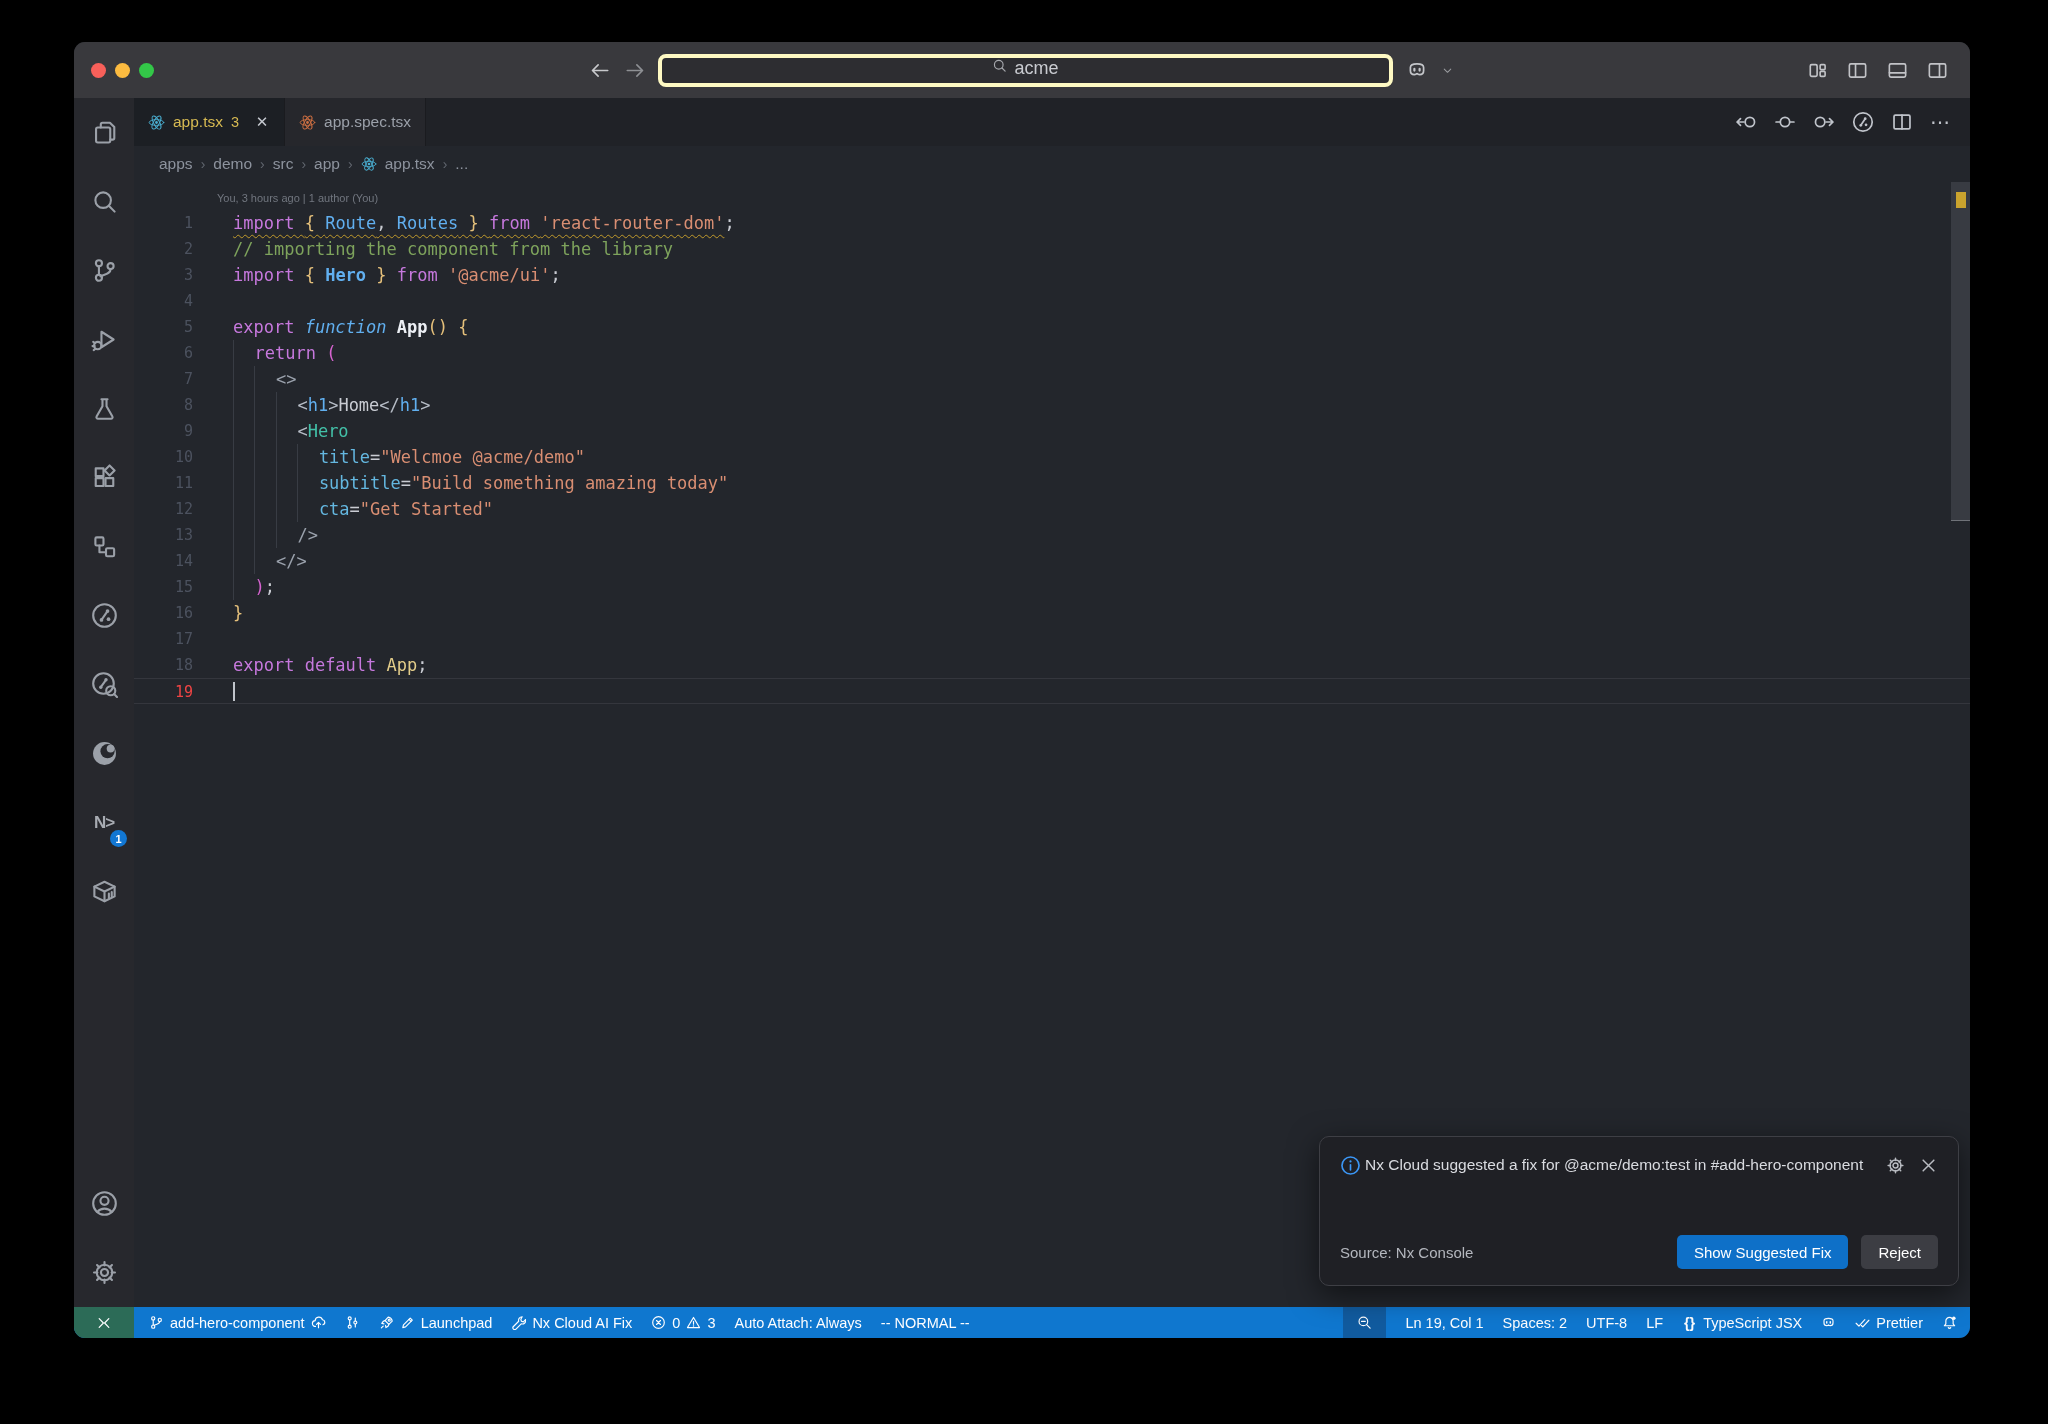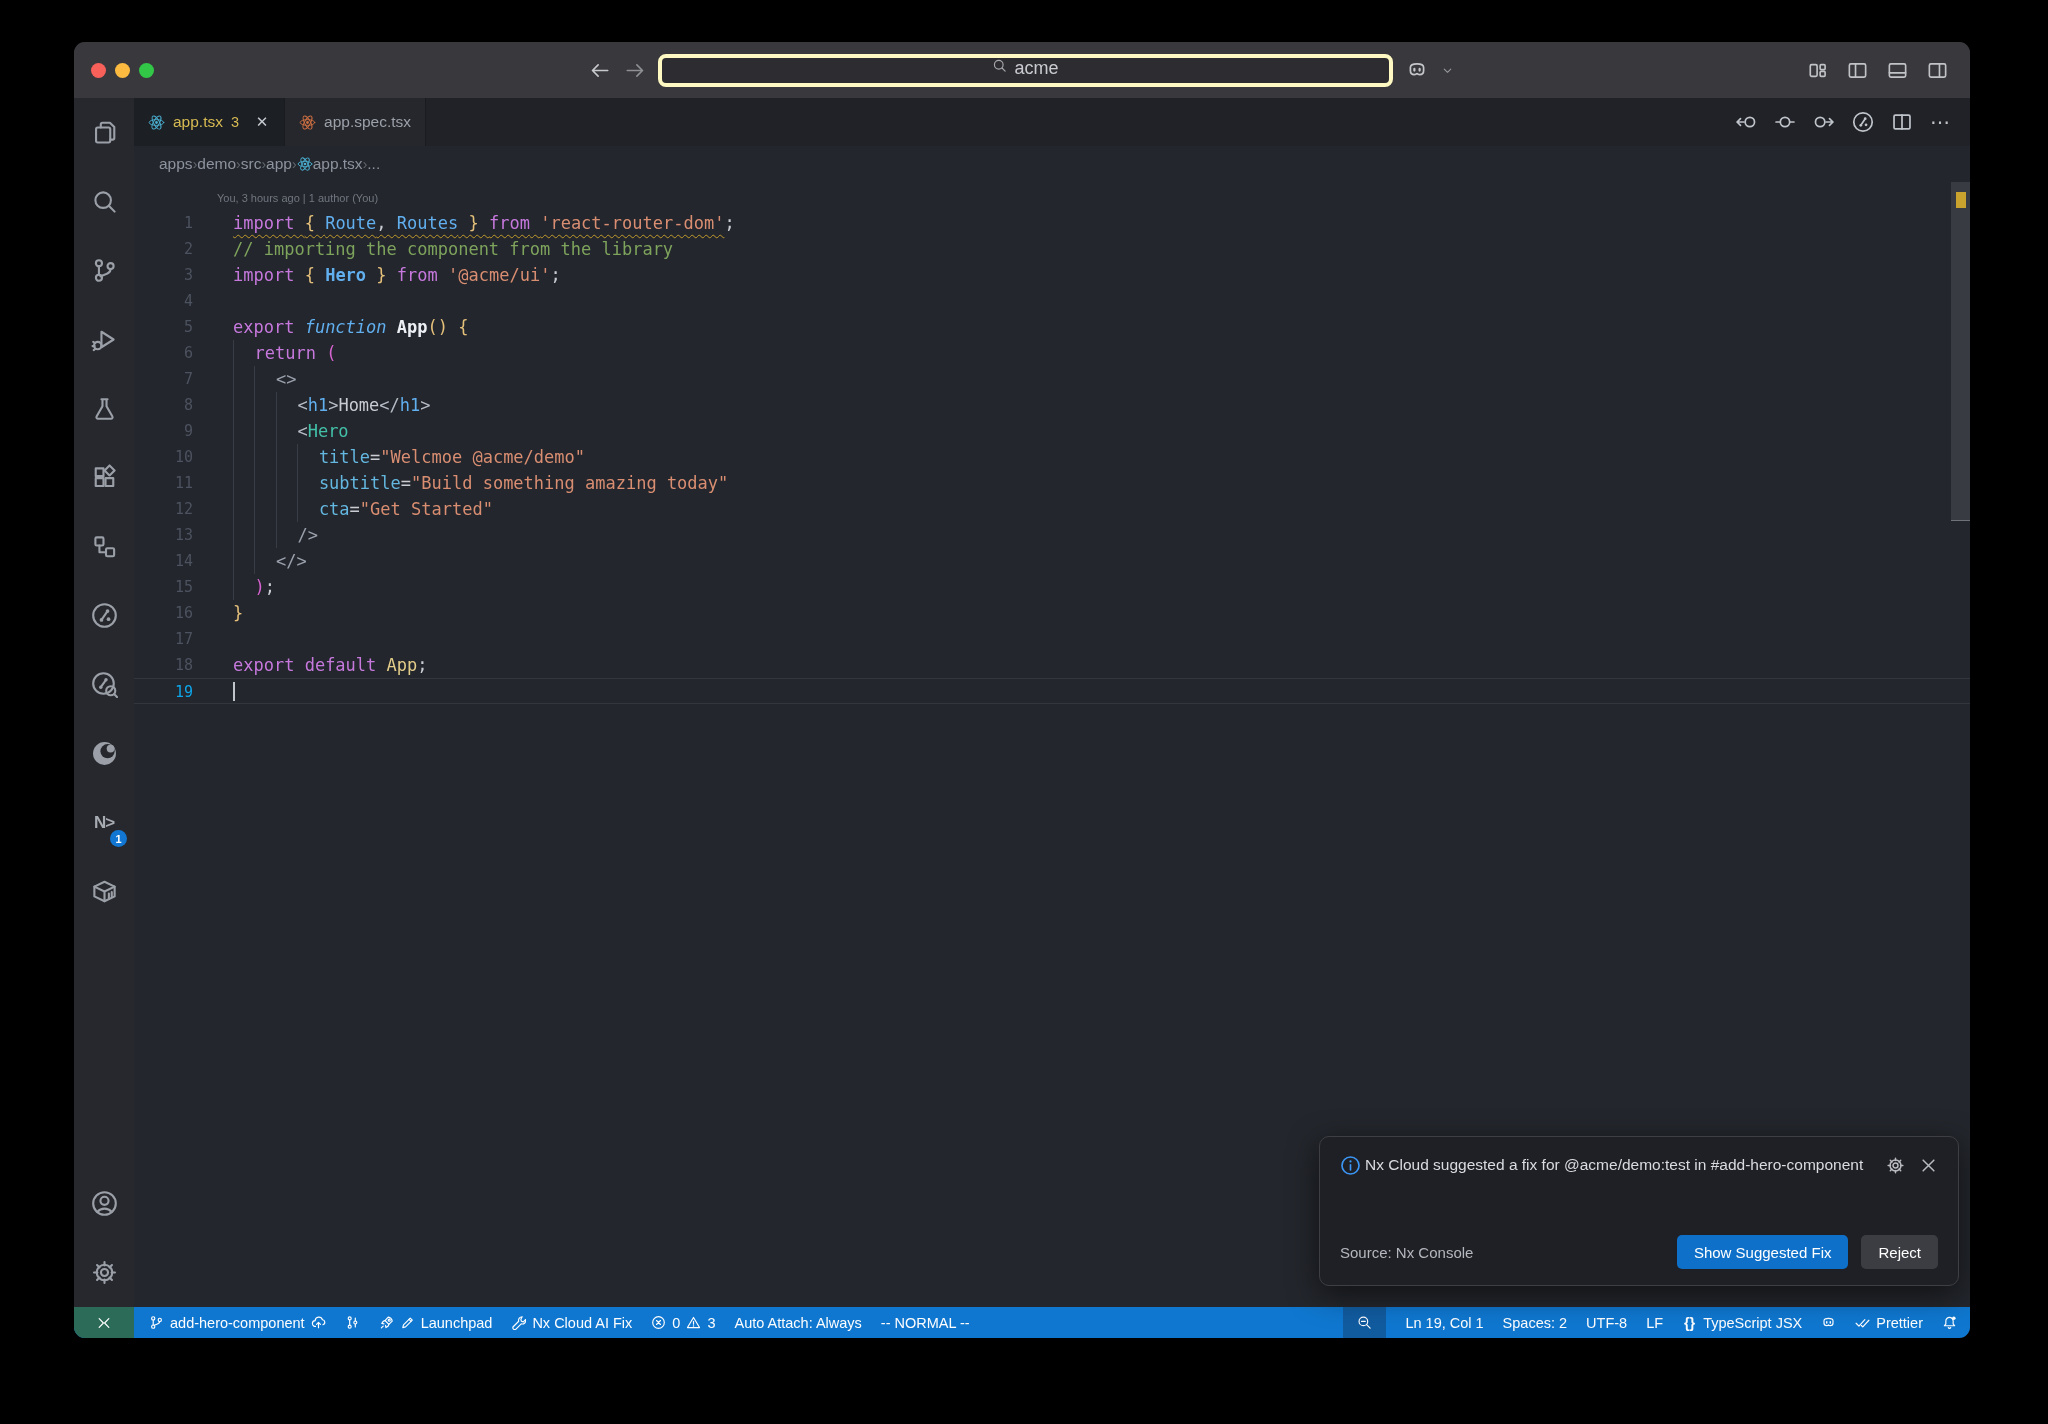--- a/index.html
+++ b/index.html
@@ -38,32 +38,32 @@
   .tabs{display:flex;align-items:stretch;}
   .tab{display:flex;align-items:center;gap:8px;padding:0 14px;font-size:15.5px;border-right:1px solid #1a1b1f;background:#26272c;color:#9ba0a9;cursor:default;}
   .tab.active{background:#1c1f24;color:#d7ba52;}
   .tab .icon{width:17px;height:17px;}
   .tab .badge-num{font-size:14.5px;}
   .tab .close{margin-left:7px;color:#c6cad1;font-size:15px;width:16px;text-align:center;}
   .ea-group{margin-left:auto;display:flex;align-items:center;gap:17px;padding-right:18px;color:#bfc3ca;}
   .ea-group .icon{width:22px;height:22px;}
   .ea-group .txt{font-size:20px;letter-spacing:2px;line-height:10px;}
 
-  .breadcrumb{height:36px;flex:0 0 36px;display:flex;align-items:center;padding-left:25px;font-size:15.5px;color:#8d939e;background:#23262c;}
+  .breadcrumb{height:36px;flex:0 0 36px;display:flex;align-items:center;padding-left:25px;gap:8px;font-size:15.5px;color:#8d939e;background:#23262c;}
   .bc-sep{color:#61666f;font-size:14px;}
   .breadcrumb .icon{width:16px;height:16px;}
 
   
   .codearea{flex:1;position:relative;background:#23262c;padding-top:5px;overflow:hidden;}
   .blame{margin-left:83px;height:23px;line-height:23px;font-size:11px;color:#71767f;}
   .code-line{display:flex;height:26px;box-sizing:border-box;font-family:"DejaVu Sans Mono",monospace;font-size:17px;line-height:26px;}
   .ln{flex:0 0 59px;text-align:right;color:#4c525f;font-size:15px;}
   .lc{margin-left:40px;white-space:pre;position:relative;}
   .code-line.current{border-top:1px solid rgba(140,145,155,.16);border-bottom:1px solid rgba(140,145,155,.16);}
-  .code-line.current .ln{color:#0ea5e9;}
+  .code-line.current .ln{color:#ef4444;}
   .cursor{display:inline-block;width:2px;height:19px;background:#c0c4cb;position:relative;top:3px;}
   .kw{color:#c678dd}.id{color:#61afef}.idb{color:#61afef;font-weight:bold}
   .fn{color:#61afef;font-style:italic}.fname{color:#eceff4;font-weight:bold}
   .str{color:#d98e72}.cm{color:#7ea35c}.br1{color:#e5c07b}.br2{color:#d563cf}
   .fg{color:#c9ccd3}.tag{color:#b6bcc6}.tagname{color:#61afef}.comp{color:#43c0a8}
   .attr{color:#64b7e0}.frag{color:#9aa1ac}.const{color:#e3cd8a}
   .iguide{display:inline-block;width:2ch;border-left:1px solid #383c44;}
   .sq{text-decoration:underline;text-decoration-style:wavy;text-decoration-color:#c0992c;text-decoration-thickness:1px;text-underline-offset:5px;}
   .sb-thumb{position:absolute;right:0;top:0;width:19px;height:338px;background:rgba(110,115,125,.28);border-bottom:1px solid #6f7278;}
   .sb-mark{position:absolute;right:4px;top:10px;width:10px;height:16px;background:#caa32e;}

